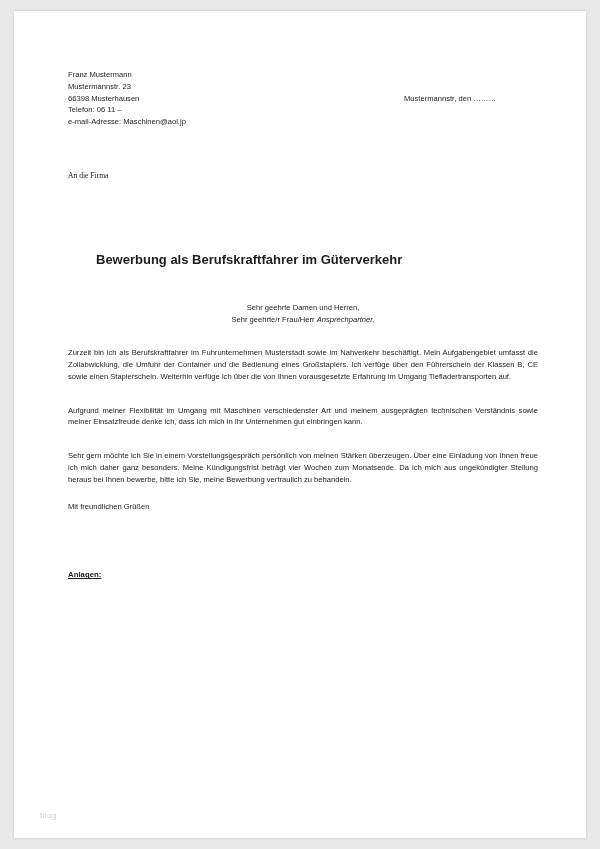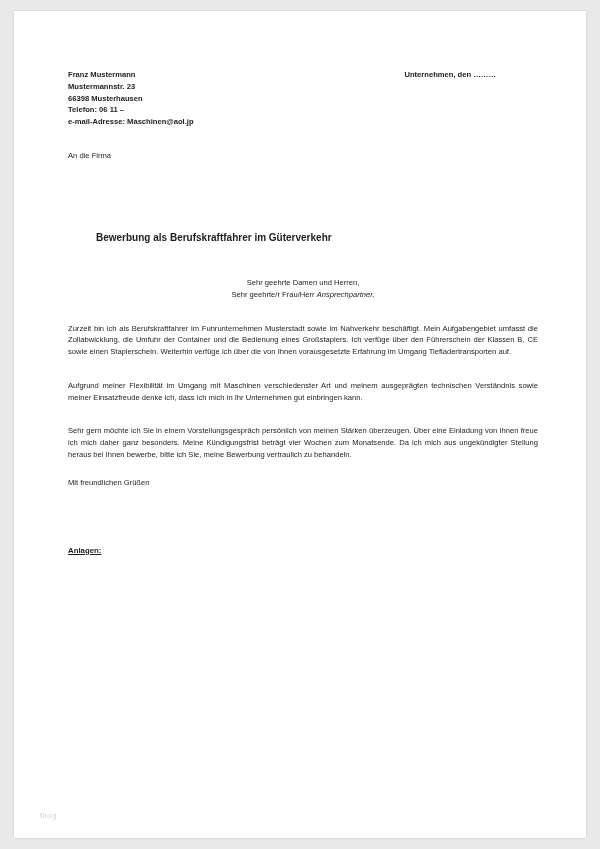--- a/index.html
+++ b/index.html
@@ -27,41 +27,41 @@
     left: 54px;
     top: 58px;
     width: 470px;
     font-size: 7.6px;
     line-height: 1.55;
     color: #1d1d1d;
   }
   .header-row {
     display: flex;
     justify-content: space-between;
-    align-items: flex-start;
-    font-weight: bold;
+    align-items: center;
   }
   .sender {
     width: 260px;
   }
   .sender div {
     white-space: nowrap;
   }
   .place-date {
     padding-right: 42px;
     white-space: nowrap;
     font-size: 7.6px;
   }
   .recipient {
-    margin-top: 22px;
+    margin-top: 42px;
+    font-family: Liberation Serif, serif;
   }
   .subject {
     margin-top: 68px;
     font-weight: bold;
-    font-size: 10px;
+    font-size: 13px;
     padding-left: 28px;
   }
   .salutation {
     margin-top: 32px;
     text-align: center;
   }
   .salutation .emph {
     font-style: italic;
   }
   p.body-par {
@@ -93,21 +93,21 @@
   <div class="letter">
 
     <div class="header-row">
       <div class="sender">
         <div>Franz Mustermann</div>
         <div>Mustermannstr. 23</div>
         <div>66398 Musterhausen</div>
         <div>Telefon: 06 11 –</div>
         <div>e-mail-Adresse: Maschinen@aol.jp</div>
       </div>
-      <div class="place-date">Unternehmen, den ………</div>
+      <div class="place-date">Mustermannstr, den ………</div>
     </div>
 
     <div class="recipient">
       <div>An die Firma</div>
     </div>
 
     <div class="subject">Bewerbung als Berufskraftfahrer im Güterverkehr</div>
 
     <div class="salutation">
       <div>Sehr geehrte Damen und Herren,</div>

